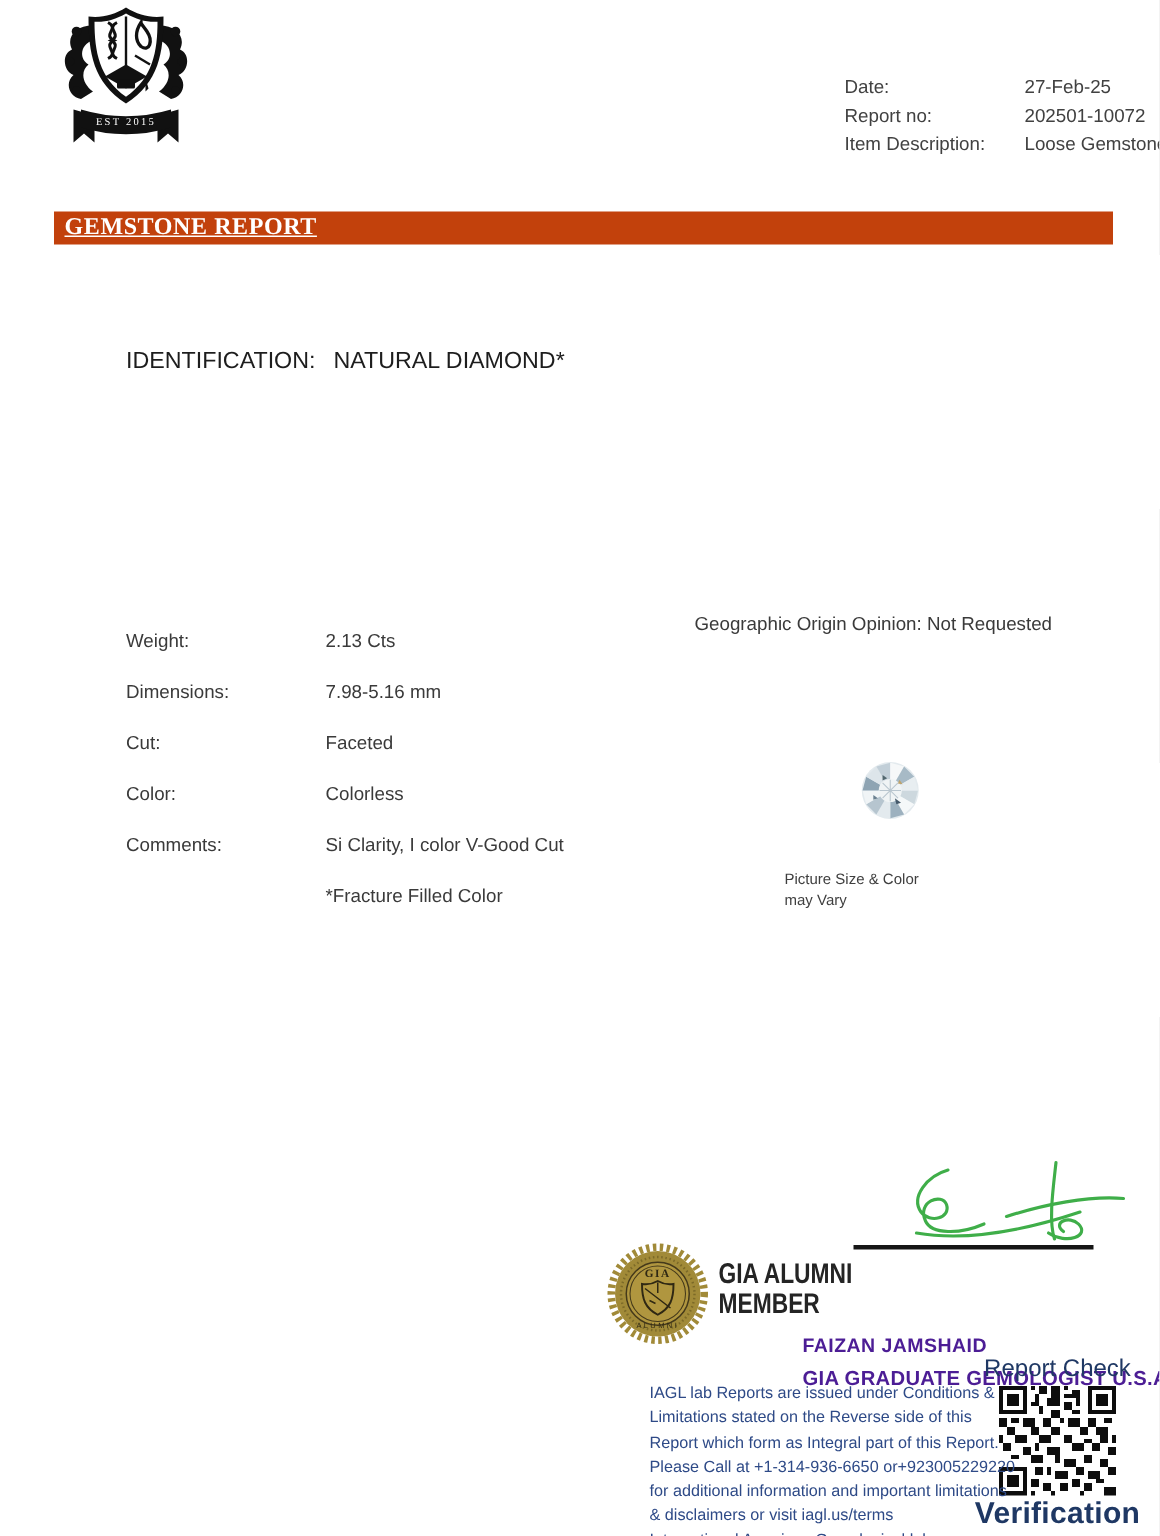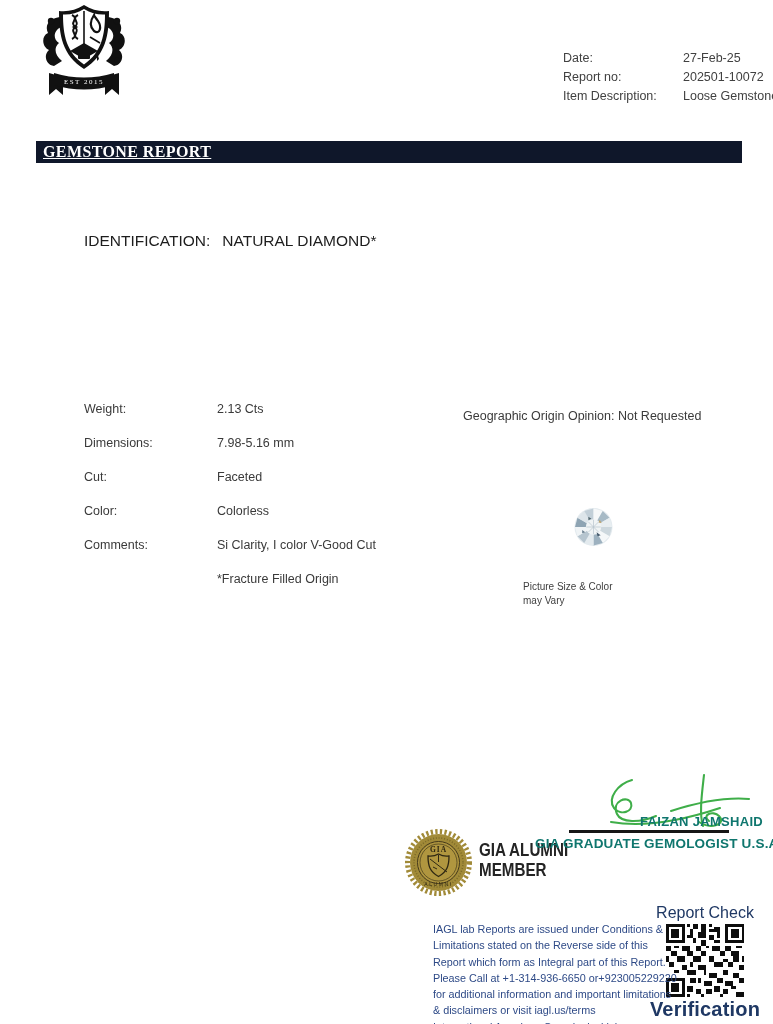--- a/index.html
+++ b/index.html
@@ -16,51 +16,51 @@
     font-family:"Liberation Serif", serif; font-weight:700;
     font-size:20px; line-height:25px; color:#1b2f63; letter-spacing:0.3px;
   }
   .meta { position:absolute; left:563px; top:49px; font-size:12.5px; color:#414141; }
   .meta-row { display:flex; line-height:18.8px; }
   .meta-label { width:120px; }
   .meta-value { white-space:nowrap;text-align:center; }
   
   .banner {
     position:absolute; left:36px; top:141px; width:706px; height:22px;
-    background:#0f172a;
+    background:#c2410c;
   }
   .banner-title {
     font-family:"Liberation Serif", serif; font-weight:700; font-size:16px;
     line-height:21px; color:#ffffff; padding-left:7px;
     text-decoration:underline; letter-spacing:0.4px;
   }
   
   .identification { position:absolute; left:84px; top:232px; font-size:15.5px; color:#1d1d1d; }
   .identification .val { margin-left:12px; }
   
-  .attrs { position:absolute; left:84px; top:402px; font-size:12.5px; color:#3a3a3a; }
+  .attrs { position:absolute; left:84px; top:420px; font-size:12.5px; color:#3a3a3a; }
   .attr-row { display:flex; height:34px; line-height:15px; }
   .attr-label { width:133px; }
   .origin-note { position:absolute; left:463px; top:409px; font-size:12.5px; color:#3a3a3a; line-height:15px;text-align:right; }
   
   .gem-photo { position:absolute; left:574px; top:507px; width:39px; height:40px; }
   .photo-caption {
     position:absolute; left:523px; top:580px; width:140px; text-align:left;
     font-size:10px; line-height:13.5px; color:#3f3f3f;
   }
   
   .signature { position:absolute; left:600px; top:770px; width:154px; height:62px; }
   .sig-line { position:absolute; left:569px; top:830px; width:160px; height:3px; background:#161616; }
   .seal { position:absolute; left:404px; top:828px; width:69px; height:69px; }
   .gia-member {
     position:absolute; left:479px; top:840px;
     font-weight:700; font-size:19px; line-height:19.5px; color:#242424;
     transform:scaleX(0.8); transform-origin:0 0; white-space:nowrap;
   }
-  .signer { position:absolute; left:535px; top:814px; width:228px; text-align:right; color:#0f766e; }
+  .signer { position:absolute; left:535px; top:889px; width:228px; text-align:left; color:#4c1d95; }
   .signer-name { font-weight:700; font-size:13px; letter-spacing:0.3px; }
   .signer-title { font-weight:700; font-size:13.5px; margin-top:7px; letter-spacing:0.2px; white-space:nowrap; }
   
   .report-check { position:absolute; left:645px; top:904px; width:120px; text-align:center; font-size:16px; color:#1f3864; }
   .qr { position:absolute; left:665px; top:924px; width:80px; height:73px; }
   .verification { position:absolute; left:645px; top:998px; width:120px; text-align:center; font-weight:700; font-size:20px; color:#1f3864; letter-spacing:0.2px; }
   
   .disclaimer { position:absolute; left:433px; top:921px; font-size:10.8px; line-height:16.3px; color:#2e4a87; }
 </style>
 </head>
@@ -146,21 +146,21 @@
     <div class="attr-row">
       <span class="attr-label">Color:</span>
       <span>Colorless</span>
     </div>
     <div class="attr-row">
       <span class="attr-label">Comments:</span>
       <span>Si Clarity, I color V-Good Cut</span>
     </div>
     <div class="attr-row">
       <span class="attr-label"></span>
-      <span>*Fracture Filled Origin</span>
+      <span>*Fracture Filled Color</span>
     </div>
   </div>
 
   <div class="origin-note">Geographic Origin Opinion: Not Requested</div>
 
   <svg class="gem-photo" viewBox="0 0 38 38" xmlns="http://www.w3.org/2000/svg">
     <circle cx="19" cy="19" r="18.5" fill="#e3eaee"></circle>
     <g>
       <polygon points="19,19 37,19 34.6,28" fill="#cdd8de"></polygon>
       <polygon points="19,19 34.6,28 28,34.6" fill="#f5f8f9"></polygon>

